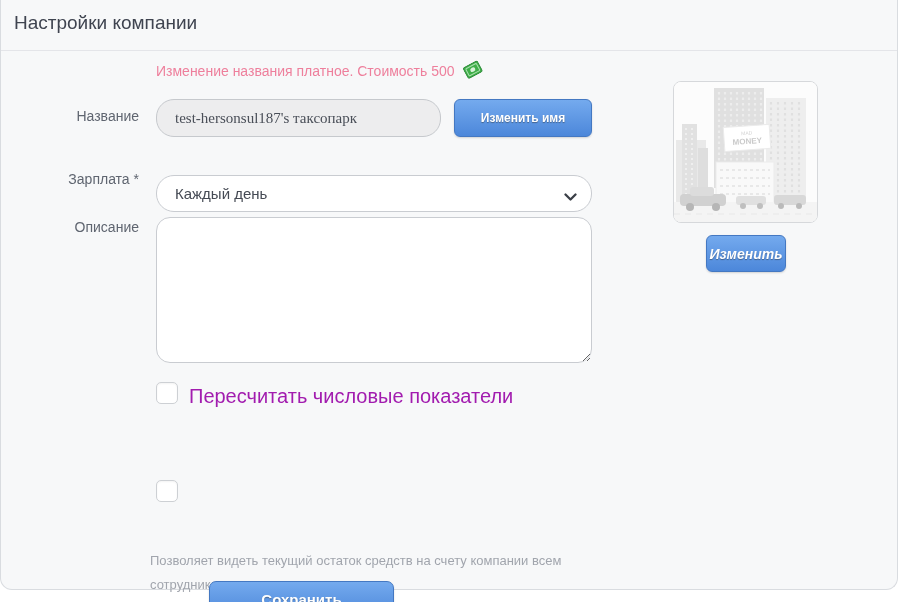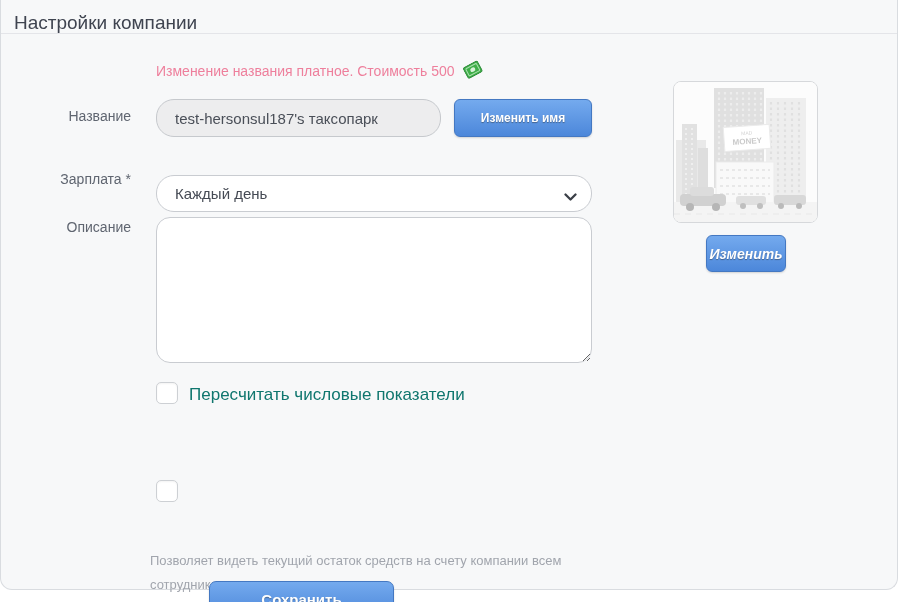--- a/index.html
+++ b/index.html
@@ -6,48 +6,48 @@
   html,body { width:900px; height:602px; background:#ffffff; font-family:"Liberation Sans", sans-serif; }
   .page { position:relative; width:900px; height:602px; background:#ffffff; overflow:hidden; }
 
   .panel {
     position:absolute; left:0; top:-2px; width:898px; height:592px;
     background:#f7f8f9;
     border:1px solid #d9dce0; border-top:none;
     border-radius:0 0 12px 12px;
   }
   .panel-header {
-    position:absolute; left:0; top:2px; width:100%; height:34px;
+    position:absolute; left:0; top:2px; width:100%; height:51px;
     border-bottom:1px solid #e4e5e9;
   }
   .page-title {
     position:absolute; left:13px; top:12px;
     font-size:19px; color:#3f4450;
   }
   .panel-body { position:absolute; left:0; top:49px; width:100%; height:541px; }
 
   .notice {
     position:absolute; left:155px; top:16px;
     font-size:14px; color:#ee7f9c; display:flex; align-items:center; gap:10px;
   }
   .banknote { display:inline-block; transform:rotate(-28deg); }
 
   .field-label {
-    position:absolute; width:130px; left:0; text-align:right;
+    position:absolute; width:130px; left:8px; text-align:right;
     font-size:14px; color:#5f6570;
   }
   .lbl-name { top:61px; }
   .lbl-salary { top:124px; }
   .lbl-desc { top:172px; }
 
   .name-input {
     position:absolute; left:155px; top:52px; width:285px; height:38px;
     background:#ededee; border:1px solid #c6c9cd; border-radius:18px;
     padding:0 18px; font-size:15px; color:#4a4f58;
-    font-family:Liberation Sans, sans-serif; outline:none;
+    font-family:Liberation Serif, serif; outline:none;
   }
 
   .btn {
     display:flex; align-items:center; justify-content:center;
     background:linear-gradient(#74aaee, #4c87da);
     border:1px solid #4478c2; border-radius:6px;
     color:#ffffff; font-weight:bold; cursor:pointer;
     text-shadow:0 1px 1px rgba(40,40,40,0.45);
     box-shadow:0 1px 2px rgba(0,0,0,0.15);
     font-family:"Liberation Sans", sans-serif;
@@ -70,21 +70,21 @@
     resize:both; font-family:"Liberation Sans", sans-serif;
   }
 
   .checkbox {
     position:absolute; left:155px; width:22px; height:22px;
     appearance:none; -webkit-appearance:none; cursor:pointer;
     background:#ffffff; border:1px solid #cdd0d4; border-radius:5px;
     box-shadow:inset 0 1px 2px rgba(0,0,0,0.05);
   }
   .cb1 { top:335px; } .cb2 { top:433px; }
-  .cb-label { position:absolute; left:188px; font-size:17px; color:#0f766e; cursor:pointer; }
+  .cb-label { position:absolute; left:188px; font-size:20px; color:#a21caf; cursor:pointer; }
   .cbl1 { top:338px; } .cbl2 { top:436px; }
   .cb-hint {
     position:absolute; left:149px; width:478px;
     font-size:13px; color:#a1a5ad; line-height:1.85;
   }
   .hint1 { top:363px; } .hint2 { top:462px;margin-top:40px; }
 
   .btn-save { position:absolute; left:208px; top:502px; width:185px; height:37px; font-size:15px; border-radius:7px;margin-top:32px; }
 
   .photo {

